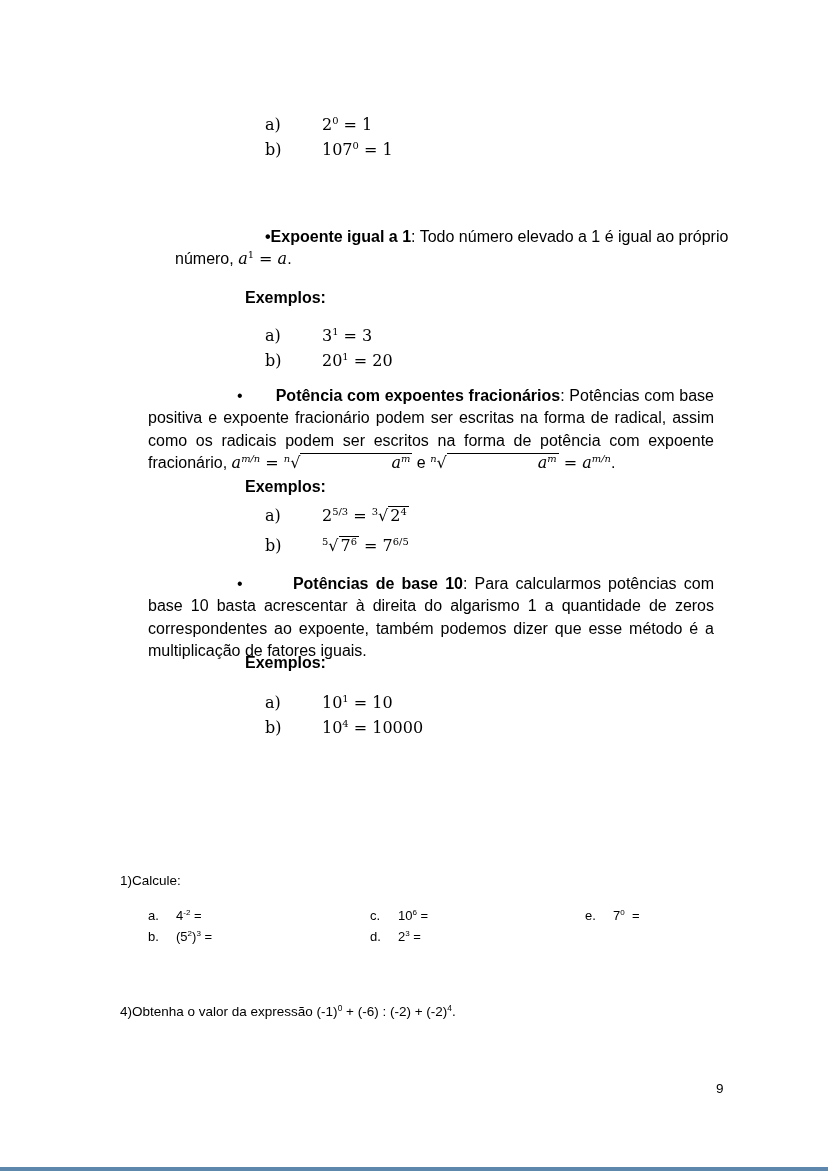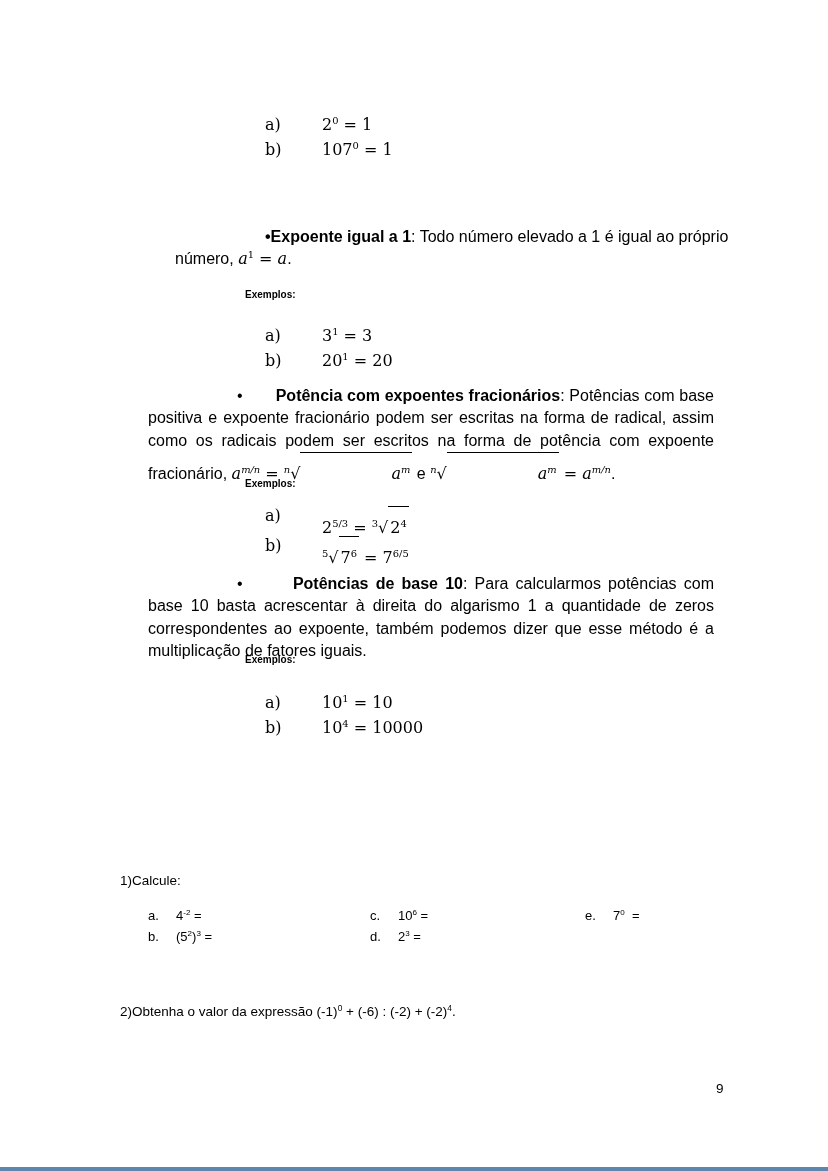--- a/index.html
+++ b/index.html
@@ -13,24 +13,24 @@
     overflow:hidden;
     margin:0 auto;
   }
   .abs { position:absolute; }
   .body-text { font-size:16px; line-height:22.4px; }
   .justify { text-align:justify; }
   .b { font-weight:700; }
   .m { font-family:"DejaVu Serif", serif; }
   .mi { font-family:"DejaVu Serif", serif; font-style:italic; }
   sup { font-size:0.62em; line-height:0; vertical-align:super; }
-  .over { display:inline-block; border-top:1px solid #000; padding:12px 2px; line-height:1.1; }
+  .over { display:inline-block; border-top:1px solid #000; padding:0 2px; line-height:1.1; }
   .ex-row { display:flex; font-family:"DejaVu Serif", serif; font-size:16px; }
   .ex-label { width:57px; flex:0 0 57px; }
-  .exemplos { font-weight:700; font-size:10px; }
+  .exemplos { font-weight:700; font-size:16px; }
   .center-title { font-weight:700; font-size:13.5px; text-align:center; }
   .calc-label { font-size:13.5px; }
   .exr { display:flex; font-size:13px; }
   .exr-label { width:28px; flex:0 0 28px; }
   .pagenum { font-size:13.5px; }
   .bottom-rule { position:absolute; left:0; bottom:0; width:100%; height:4px; }
 </style>
 </head>
 <body>
 
@@ -101,19 +101,19 @@
   </div>
   <div class="abs exr" style="left:370px; top:929px;">
     <span class="exr-label">d.</span>
     <span><span>2</span><sup>3</sup><span> =</span></span>
   </div>
   <div class="abs exr" style="left:585px; top:908px;">
     <span class="exr-label">e.</span>
     <span><span>7</span><sup>0</sup><span>&nbsp; =</span></span>
   </div>
 
-  <div class="abs" style="left:120px; top:1004px; font-size:13.5px;"><span>2)Obtenha o valor da expressão  (-1)</span><sup>0</sup><span> + (-6) : (-2) + (-2)</span><sup>4</sup><span>.</span></div>
+  <div class="abs" style="left:120px; top:1004px; font-size:13.5px;"><span>4)Obtenha o valor da expressão  (-1)</span><sup>0</sup><span> + (-6) : (-2) + (-2)</span><sup>4</sup><span>.</span></div>
 
   <div class="abs pagenum" style="left:716px; top:1081px;">9</div>
 
   <div class="bottom-rule" style="background: rgb(94, 135, 174);"></div>
 
 </div>
 
 </body></html>

